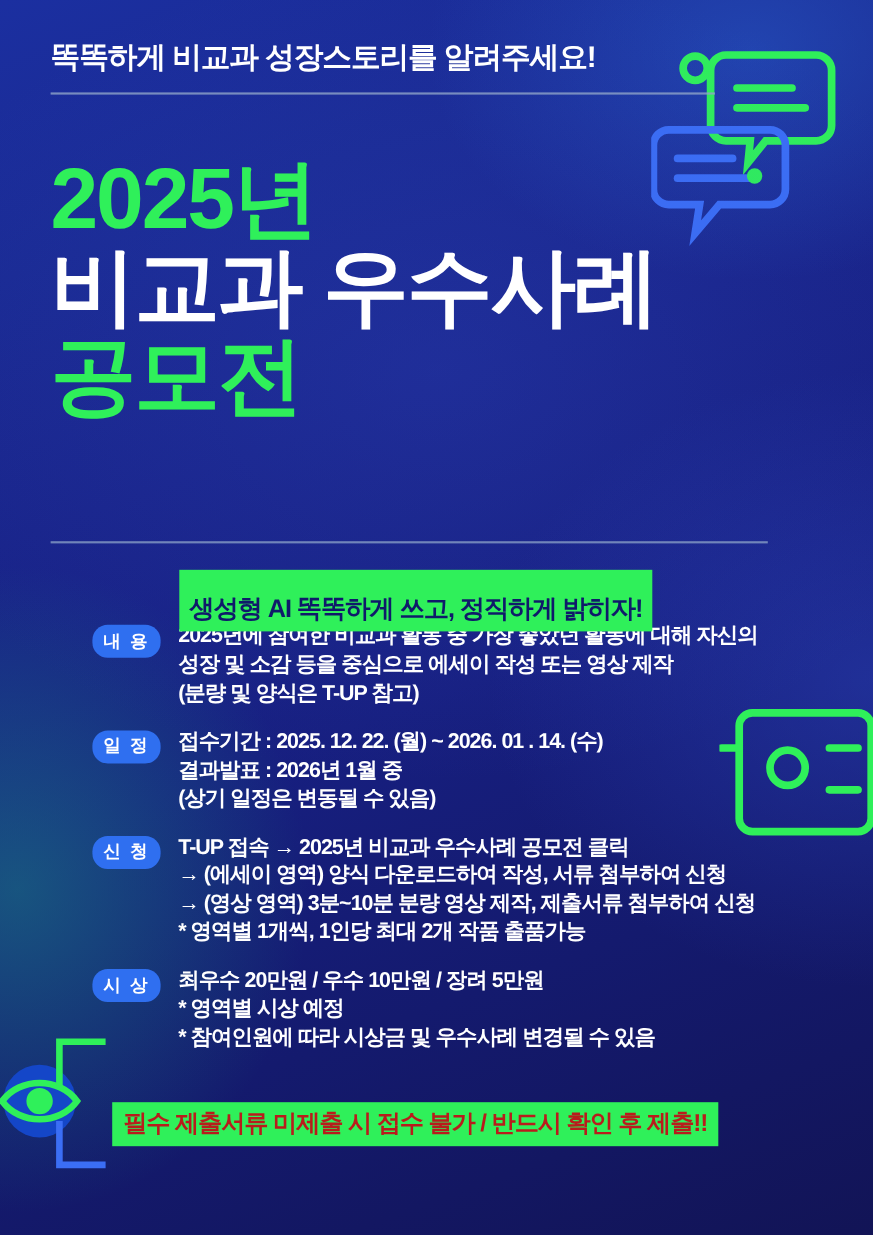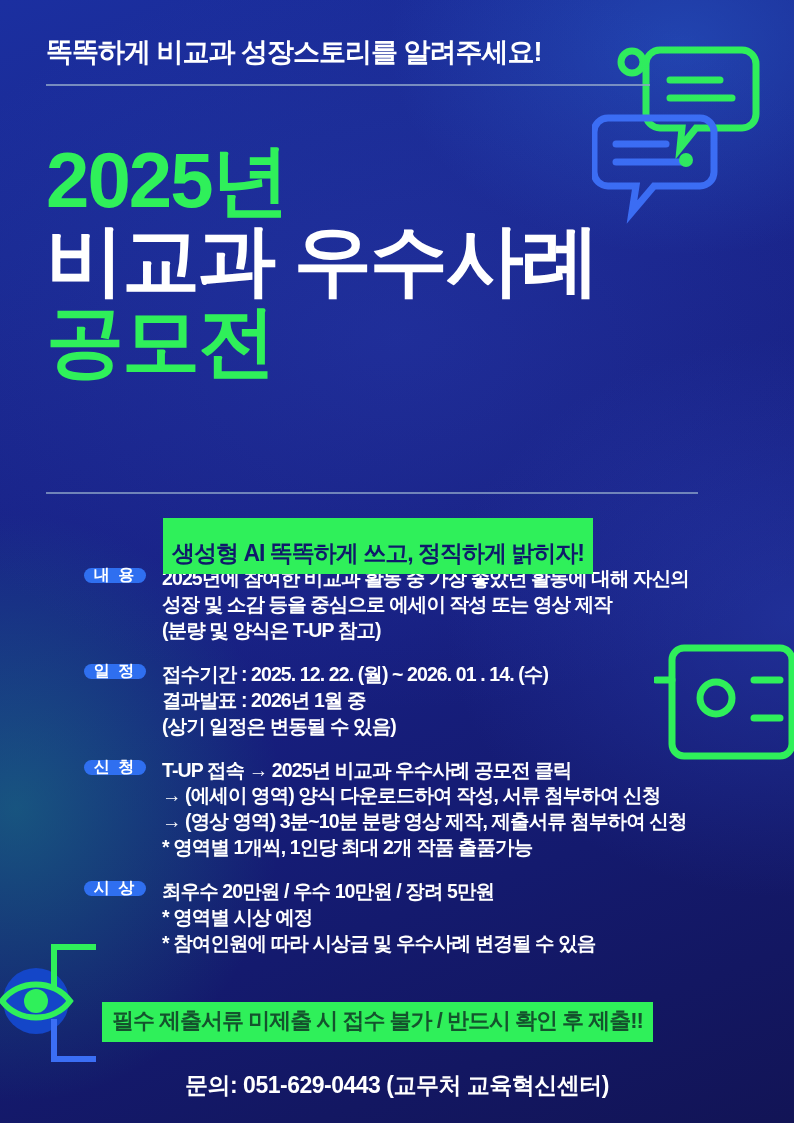--- a/index.html
+++ b/index.html
@@ -89,21 +89,21 @@
 
   
   .info {
     position:absolute; top:566px; left:84px;
     width:690px;
     z-index:5;
   }
   .row { display:flex; margin-bottom:18px; }
   .tag {
     flex:0 0 auto;
-    width:62px; height:15px;
+    width:62px; height:30px;
     background:#2f6ff0;
     border-radius:14px;
     color:#ffffff;
     font-size:16px;
     font-weight:bold;
     letter-spacing:2px;
     display:flex; align-items:center; justify-content:center;
     margin-top:2px;
   }
   .rowtext {
@@ -113,21 +113,21 @@
     font-weight:bold;
     line-height:1.33;
     letter-spacing:-0.9px;
     white-space:pre-line;
   }
 
   
   .notice {
     position:absolute; top:1002px; left:102px;
     background:#2ff05a;
-    color:#14532d;
+    color:#b91c1c;
     font-size:22px;
     font-weight:bold;
     letter-spacing:-1px;
     padding:4px 10px 6px 10px;
     white-space:nowrap;
     z-index:6;
   }
   .contact {
     position:absolute; top:1070px; left:0; width:794px;
     text-align:center;
@@ -215,15 +215,14 @@
     <div class="row">
       <div class="tag">시 상</div>
       <div class="rowtext">최우수 20만원 / 우수 10만원 / 장려 5만원
 * 영역별 시상 예정
 * 참여인원에 따라 시상금 및 우수사례 변경될 수 있음</div>
     </div>
 
   </div>
 
   <div class="notice">필수 제출서류 미제출 시 접수 불가 / 반드시 확인 후 제출!!</div>
-  <div class="contact">문의: 051-629-0443 (교무처 교육혁신센터)</div>
 
 </div>
 
 </body></html>

